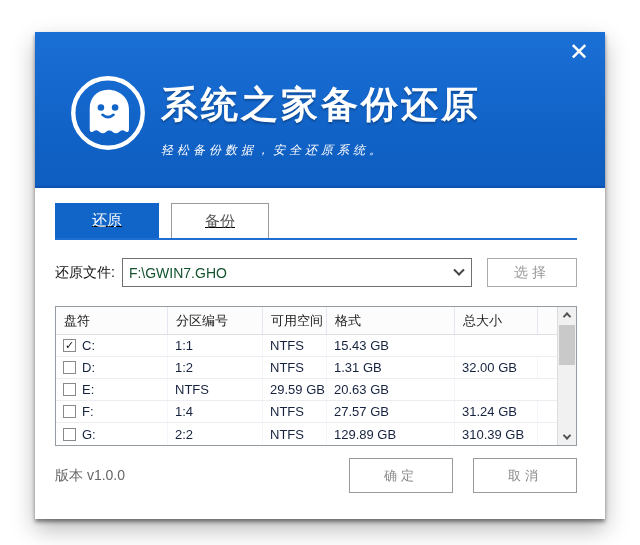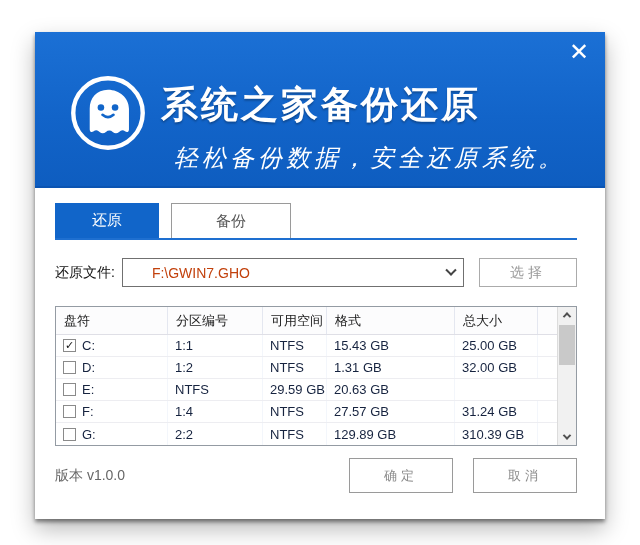--- a/index.html
+++ b/index.html
@@ -20,42 +20,42 @@
   }
   .close-x {
     position:absolute; top:6px; right:16px; color:#ffffff; font-size:24px;
     line-height:28px; font-weight:bold; cursor:pointer;
     font-family:"DejaVu Sans",sans-serif;
   }
   .logo { position:absolute; left:34px; top:42px; width:78px; height:78px; }
   .brand { position:absolute; left:126px; top:48px; color:#ffffff; }
   .brand-title { font-size:37px; font-weight:bold; letter-spacing:3px;
                  text-shadow:0 2px 2px rgba(0,0,0,.25); white-space:nowrap; }
-  .brand-sub   { margin-top:12px; font-size:24px; letter-spacing:4px;
-                 font-style:italic; white-space:nowrap;margin-left:13px; }
+  .brand-sub   { margin-top:12px; font-size:12px; letter-spacing:4px;
+                 font-style:italic; white-space:nowrap; }
 
   
   .content { padding:15px 28px 0 20px; }
 
-  .tabs { display:flex; border-bottom:2px solid #1e6fd0; height:37px; }
+  .tabs { display:flex; border-bottom:2px solid #1e6fd0; height:37px;text-decoration:underline; }
   .tab { width:104px; height:35px; display:flex; align-items:center;
          justify-content:center; font-size:15px; cursor:pointer; }
   .tab.active { background:#1165c9; color:#ffffff; }
   .tab.inactive { background:#ffffff; color:#555555;
                   border:1px solid #9a9a9a; border-bottom:none;
-                  margin-left:12px; width:120px; }
+                  margin-left:12px; width:98px; }
 
   .file-row { display:flex; align-items:center; margin-top:18px; height:29px; }
   .file-label { font-size:14px; color:#111111; margin-right:7px; white-space:nowrap; }
   .combo { flex:1; height:29px; border:1px solid #707070; background:#ffffff;
            display:flex; align-items:center; padding:0 8px 0 6px; cursor:pointer; }
-  .combo-value { flex:1; font-size:14px; color:#c2410c;margin-left:23px; }
+  .combo-value { flex:1; font-size:14px; color:#14532d; }
   .chev { width:8px; height:8px; border-right:2px solid #444444;
           border-bottom:2px solid #444444; transform:rotate(45deg) translate(-2px,-2px); }
-  .select-btn { width:98px; height:29px; margin-left:15px; background:#ffffff;
+  .select-btn { width:90px; height:29px; margin-left:15px; background:#ffffff;
                 border:1px solid #ababab; color:#999999; font-size:14px;
                 display:flex; align-items:center; justify-content:center;
                 letter-spacing:4px; cursor:pointer; }
 
   
   .dtable { margin-top:19px; width:522px; height:140px;
             border:1px solid #949ba3; display:flex; background:#ffffff; }
   .dtable-main { flex:1; overflow:hidden; }
   .grid-row { display:grid; grid-template-columns:112px 95px 64px 128px 83px 1fr; }
   .thead { height:28px; background:#fcfcfd; border-bottom:1px solid #dfdfe6; }
@@ -145,21 +145,20 @@
         </div>
         <div id="rows-host">
   <div class="grid-row trow">
     <div class="td">
       <span class="cb">✓</span>
       <span>C:</span>
     </div>
     <div class="td">1:1</div>
     <div class="td">NTFS</div>
     <div class="td">15.43 GB</div>
-    <div class="td">25.00 GB</div>
     <div class="td"></div>
   </div>
 
   <div class="grid-row trow">
     <div class="td">
       <span class="cb"></span>
       <span>D:</span>
     </div>
     <div class="td">1:2</div>
     <div class="td">NTFS</div>

